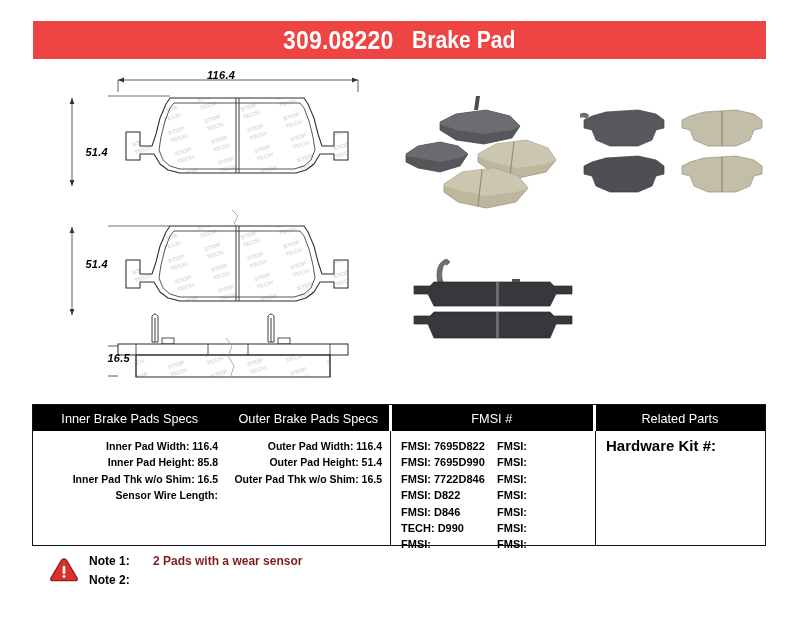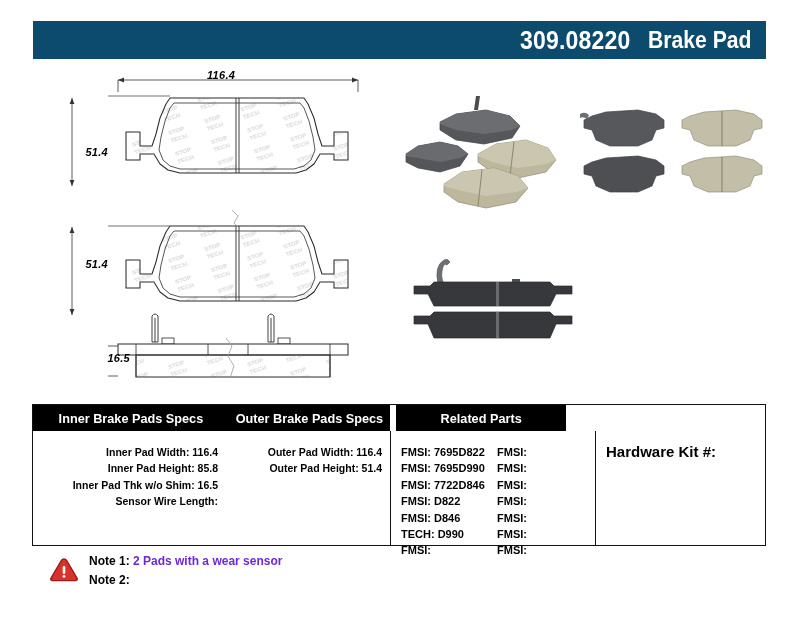--- a/index.html
+++ b/index.html
@@ -1,21 +1,21 @@
 <!DOCTYPE html>
 <html><head>
 <meta charset="utf-8">
 <style>
   html,body{margin:0;padding:0;background:#ffffff;}
   body{width:800px;height:619px;position:relative;overflow:hidden;
        font-family:"Liberation Sans","DejaVu Sans",sans-serif;color:#000;}
 
   
   .header-bar{position:absolute;left:33px;top:21px;width:733px;height:38px;
-    background:#0c4a6e;display:flex;align-items:center;justify-content:flex-end;
+    background:#ef4444;display:flex;align-items:center;justify-content:center;
     padding:0 14px;box-sizing:border-box;}
   .header-partno{color:#fff;font-size:25px;font-weight:bold;letter-spacing:.2px;
     transform:scaleX(.92);transform-origin:left center;}
   .header-title{color:#fff;font-size:23px;font-weight:bold;
     transform:scaleX(.92);transform-origin:right center;}
 
   
   .draw-area{position:absolute;left:0;top:62px;width:800px;height:330px;}
 
   .dimlabel{position:absolute;font-size:11px;font-weight:bold;font-style:italic;
@@ -24,45 +24,45 @@
   
   .padblk{position:absolute;}
 
   
   .photo{position:absolute;}
 
   
   .spec-table{position:absolute;left:32px;top:404px;width:734px;height:142px;
     border:1px solid #111;box-sizing:border-box;}
   .thead{position:absolute;left:0;top:0;width:100%;height:26px;display:flex;}
-  .thcell{background:#000;color:#fff;font-size:13.5px;font-weight:bold;
+  .thcell{background:#000;color:#fff;font-size:13.5px;font-weight:normal;
     display:flex;align-items:center;justify-content:center;height:26px;
     box-sizing:border-box;}
   .thcell span{transform:scaleX(.94);}
   .gap{width:3px;background:#fff;height:26px;}
 
   .tbody{position:absolute;left:0;top:26px;width:100%;height:115px;display:flex;}
-  .col{box-sizing:border-box;padding-top:13px;}
+  .col{box-sizing:border-box;padding-top:7px;}
   .col-inner{width:195px;text-align:right;padding-right:10px;}
   .col-outer{width:162px;text-align:right;padding-right:8px;}
   .col-fmsi{width:205px;border-left:1px solid #111;padding-left:10px;display:flex;}
   .col-related{width:170px;border-left:1px solid #111;padding-left:10px;}
 
   .srow{font-size:10.5px;font-weight:bold;line-height:16.4px;white-space:nowrap;}
   .fcolA{width:96px;}
   .fcolB{width:80px;}
   .frow{font-size:11px;font-weight:bold;line-height:16.4px;white-space:nowrap;}
   .rrow{font-size:15px;font-weight:bold;line-height:16.4px;white-space:nowrap;}
 
   
   .notes{position:absolute;left:49px;top:552px;width:420px;height:50px;}
   .warn-icon{position:absolute;left:0;top:5px;width:30px;height:26px;}
   .note-lines{position:absolute;left:40px;top:0px;}
   .noteline{font-size:12px;font-weight:bold;line-height:19px;white-space:nowrap;}
-  .note-red{color:#6d28d9;}
+  .note-red{color:#7f1d1d;margin-left:20px;}
   .note-lbl{color:#000;}
 </style>
 </head>
 <body>
 
 <div class="header-bar">
   <div class="header-partno">309.08220</div>
   <div class="header-title">Brake Pad</div>
 </div>
 
@@ -289,38 +289,42 @@
 <div class="spec-table">
 
   <div class="thead">
     <div class="thcell" style="width:195px;">
       <span>Inner Brake Pads Specs</span>
     </div>
     <div class="thcell" style="width:162px;">
       <span>Outer Brake Pads Specs</span>
     </div>
     <div class="gap"></div>
+    <div class="thcell" style="width:202px;">
+      <span>FMSI #</span>
+    </div>
     <div class="gap"></div>
     <div class="thcell" style="width:170px;">
       <span>Related Parts</span>
     </div>
   </div>
 
   <div class="tbody">
 
     <div class="col col-inner">
       <div class="srow">Inner Pad Width: 116.4</div>
       <div class="srow">Inner Pad Height: 85.8</div>
       <div class="srow">Inner Pad Thk w/o Shim: 16.5</div>
       <div class="srow">Sensor Wire Length:</div>
     </div>
 
     <div class="col col-outer">
       <div class="srow">Outer Pad Width: 116.4</div>
       <div class="srow">Outer Pad Height: 51.4</div>
+      <div class="srow">Outer Pad Thk w/o Shim: 16.5</div>
     </div>
 
     <div class="col col-fmsi">
       <div class="fcolA">
         <div class="frow">FMSI:  7695D822</div>
         <div class="frow">FMSI:  7695D990</div>
         <div class="frow">FMSI:  7722D846</div>
         <div class="frow">FMSI:  D822</div>
         <div class="frow">FMSI:  D846</div>
         <div class="frow">TECH:  D990</div>

